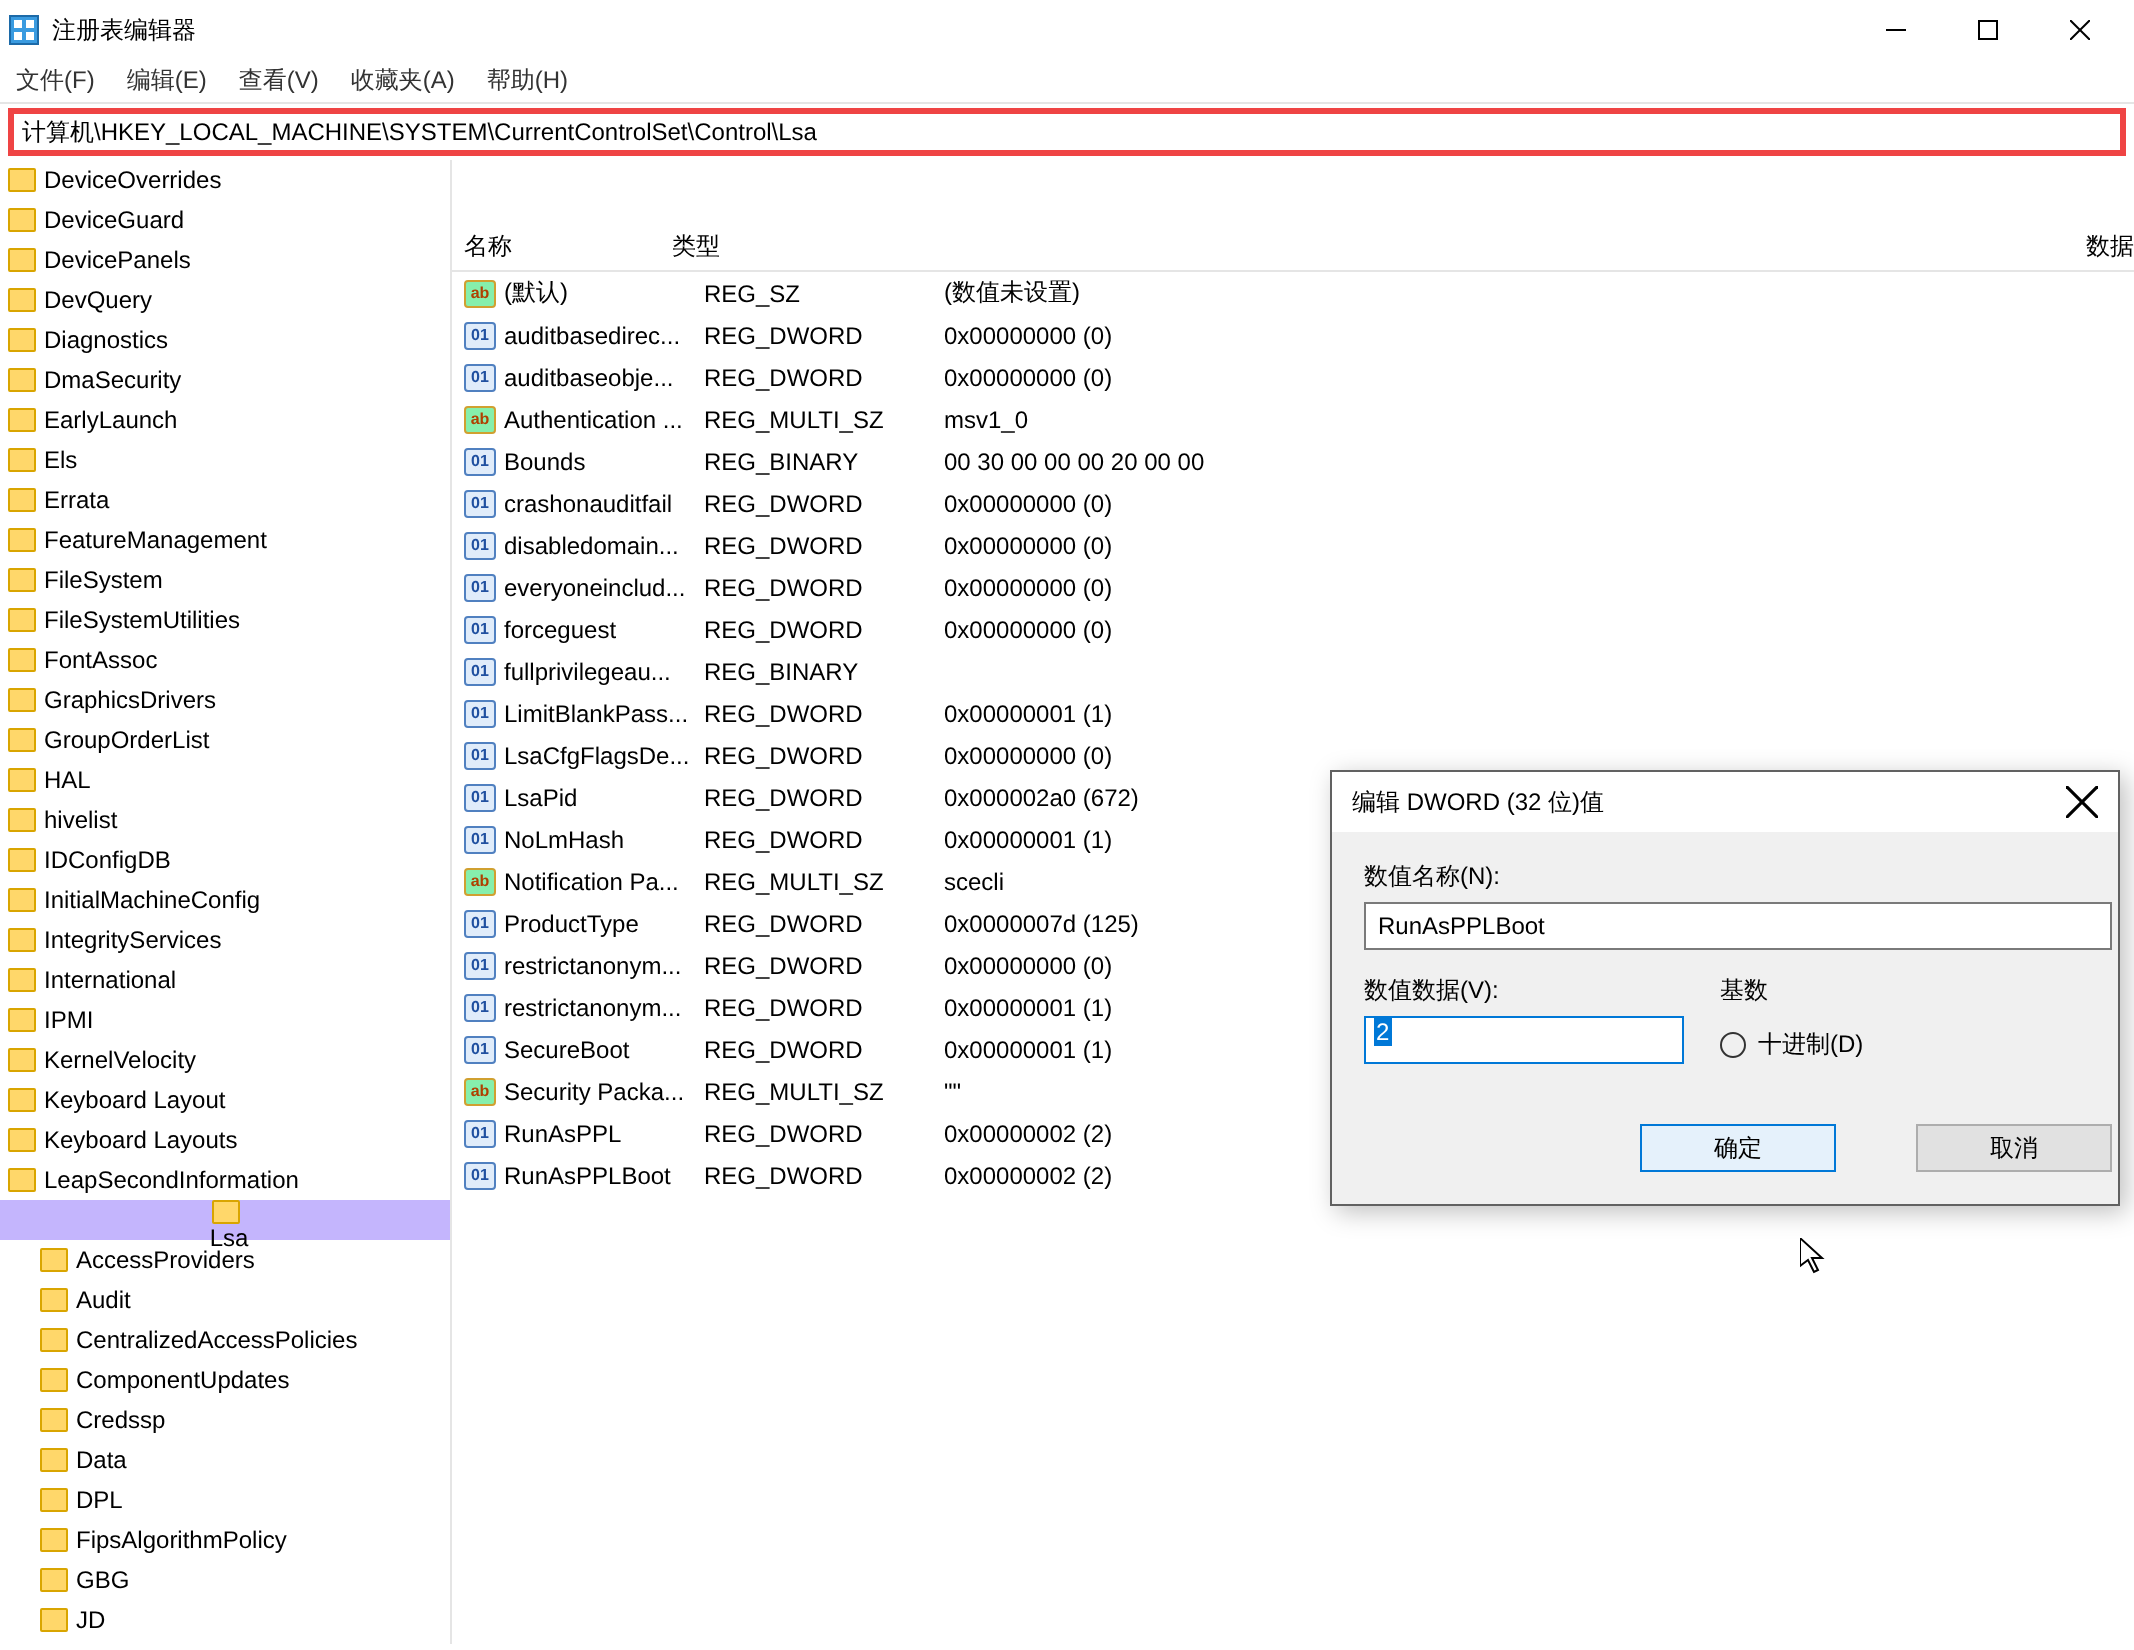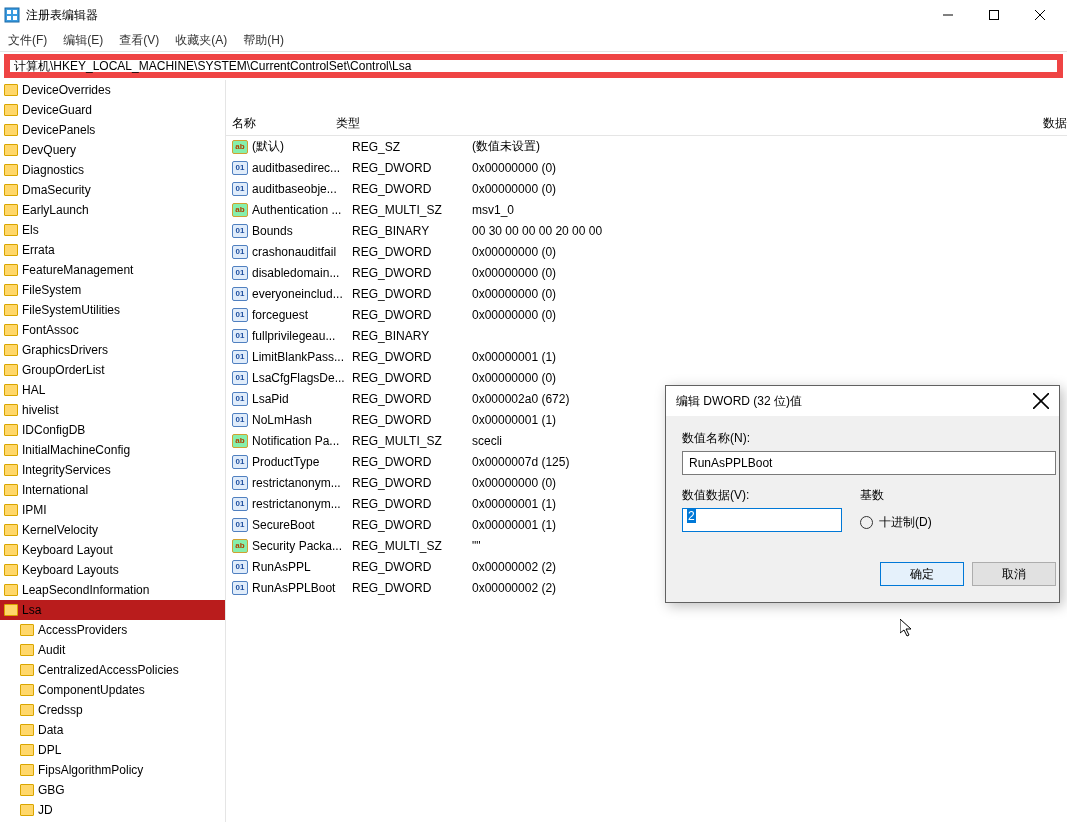--- a/index.html
+++ b/index.html
@@ -4,26 +4,26 @@
 <style>
 * { margin:0; padding:0; box-sizing:border-box; font-family:"Microsoft YaHei","Segoe UI",Tahoma,sans-serif; font-size:12px; }
 body { background:#fff; color:#000; width:1067px; height:825px; overflow:hidden; position:relative; }
 .titlebar { height:30px; background:#fff; display:flex; align-items:center; padding:0 4px; }
 .titlebar .app-icon { width:16px; height:16px; margin-right:6px; }
 .titlebar .title { flex:1; }
 .win-btns { display:flex; }
 .win-btn { width:46px; height:30px; display:flex; align-items:center; justify-content:center; color:#555; }
 .menubar { height:22px; display:flex; align-items:center; padding:0 8px; gap:16px; border-bottom:1px solid #e5e5e5; }
 .menubar span { color:#333; }
-.addressbar { height:24px; border:6px solid #ef4444; margin:2px 4px; display:flex; align-items:center; padding:0 4px; background:#fff; }
+.addressbar { height:24px; border:3px solid #ef4444; margin:2px 4px; display:flex; align-items:center; padding:0 4px; background:#fff; }
 .content { display:flex; height:742px; }
 .tree-pane { width:226px; border-right:1px solid #e5e5e5; overflow-y:scroll; overflow-x:hidden; position:relative; }
 .tree-item { height:20px; display:flex; align-items:center; padding-left:4px; white-space:nowrap; }
 .tree-item.child { padding-left:20px; }
-.tree-item.sel { background:#b91c1c; }
+.tree-item.sel { background:#c4b5fd;flex-direction:column; }
 .folder-icon { width:14px; height:12px; background:#ffd76a; border:1px solid #d9a500; margin-right:4px; border-radius:1px; flex-shrink:0; }
 .list-pane { flex:1; overflow:auto; position:relative;margin-top:32px; }
 .list-header { display:flex; height:24px; align-items:center; border-bottom:1px solid #e5e5e5; position:sticky; top:0; background:#fff; }
 .col-name { width:110px; padding-left:6px; }
 .col-type { width:120px; }
 .col-data { flex:1;text-align:right; }
 .list-row { display:flex; height:21px; align-items:center; }
 .val-icon { width:16px; height:14px; margin:0 4px 0 6px; flex-shrink:0; border:1px solid #888; border-radius:2px; font-size:8px; line-height:12px; text-align:center; font-weight:bold; }
 .val-icon.sz { background:#86efac; border-color:#d0a030; color:#b04000; }
 .val-icon.bin { background:#e0ecfa; border-color:#5080c0; color:#2050a0; }
@@ -41,21 +41,21 @@
 .dlg-row2 { display:flex; gap:18px; }
 .dlg-left { flex:0 0 160px; }
 .dlg-right { flex:1; }
 .dlg-value-input { width:160px; height:24px; border:1px solid #0078d7; background:#fff; padding:0 4px; }
 .dlg-value-input .selected { background:#0078d7; color:#fff; padding:0 1px; }
 .fieldset-label { margin-bottom:6px; }
 .radio-row { display:flex; align-items:center; height:24px; gap:6px; }
 .radio { width:13px; height:13px; border:1px solid #333; border-radius:50%; display:flex; align-items:center; justify-content:center; }
 .radio.checked::after { content:""; width:7px; height:7px; background:#000; border-radius:50%; }
 .dlg-buttons { display:flex; justify-content:flex-end; gap:8px; margin-top:28px; }
-.btn { width:84px; height:24px; background:#e1e1e1; border:1px solid #adadad; display:flex; align-items:center; justify-content:center; }
+.btn { width:98px; height:24px; background:#e1e1e1; border:1px solid #adadad; display:flex; align-items:center; justify-content:center;margin-left:32px; }
 .btn.primary { border:1px solid #0078d7; background:#e5f1fb; }
 .cursor { position:absolute; left:900px; top:619px; pointer-events:none; }
 ::-webkit-scrollbar { width:17px; height:17px; }
 ::-webkit-scrollbar-track { background:#f0f0f0; }
 ::-webkit-scrollbar-thumb { background:#cdcdcd; border:1px solid #b8b8b8; }
 </style>
 </head>
 <body>
 
 <div class="titlebar">

